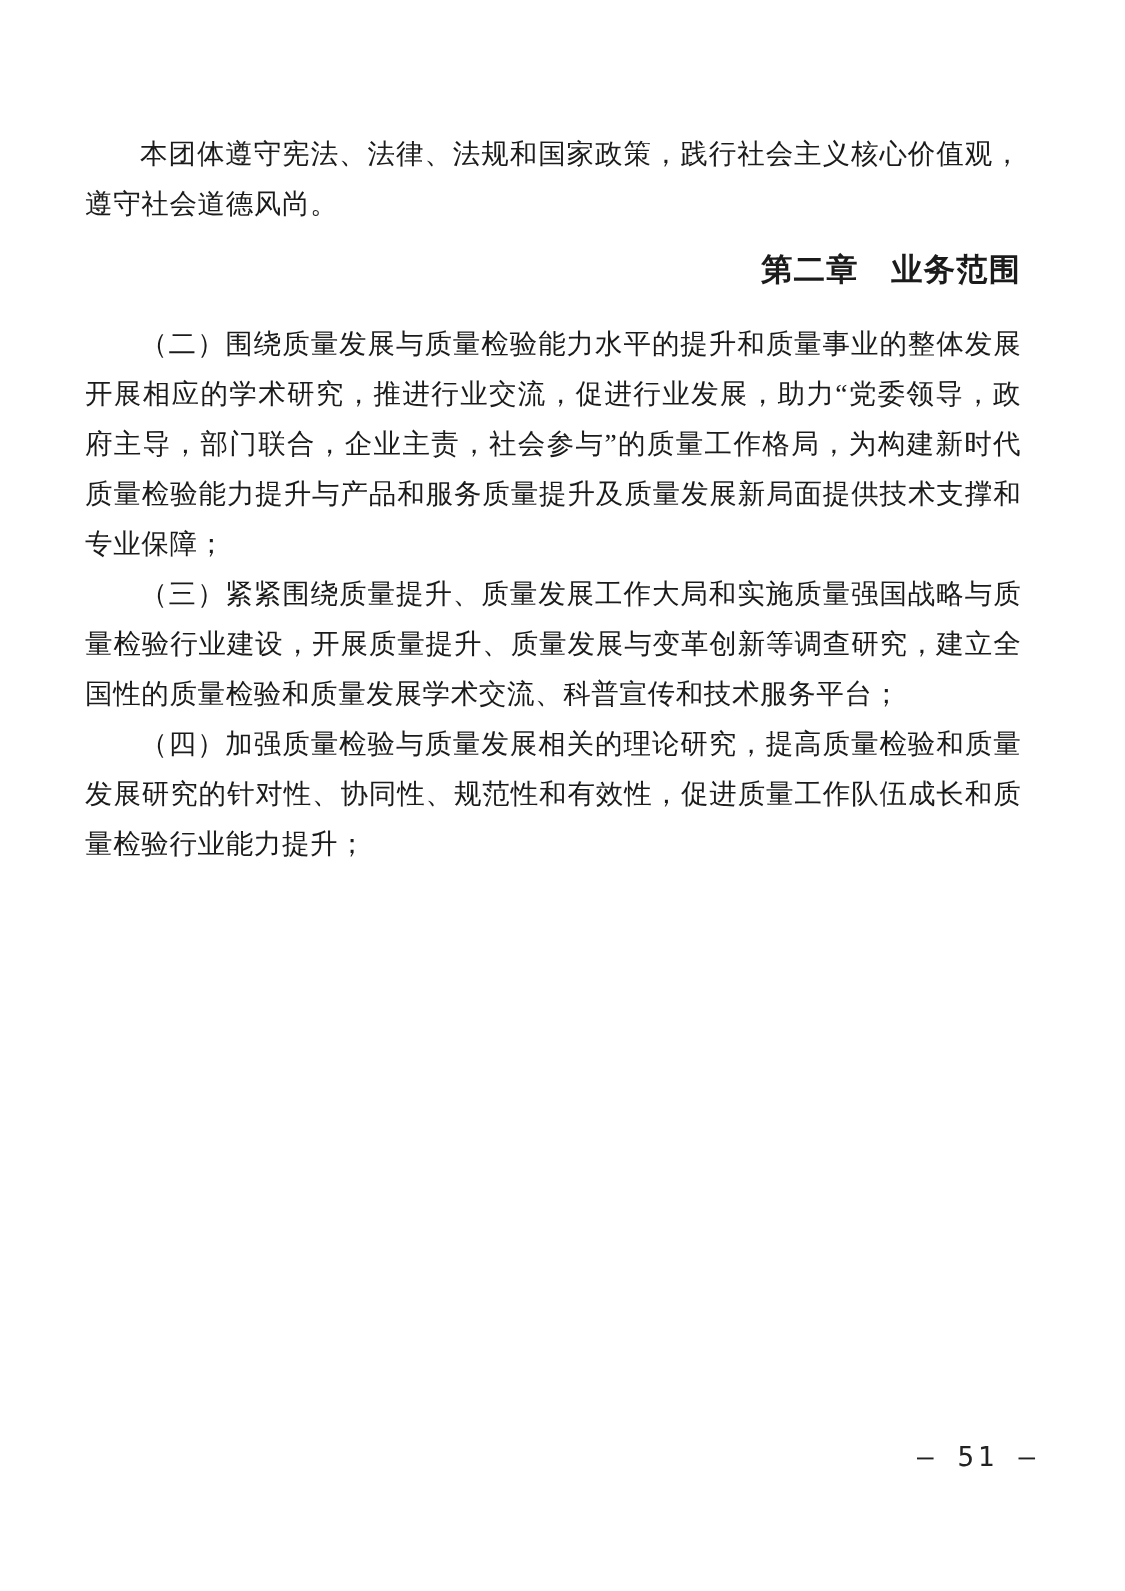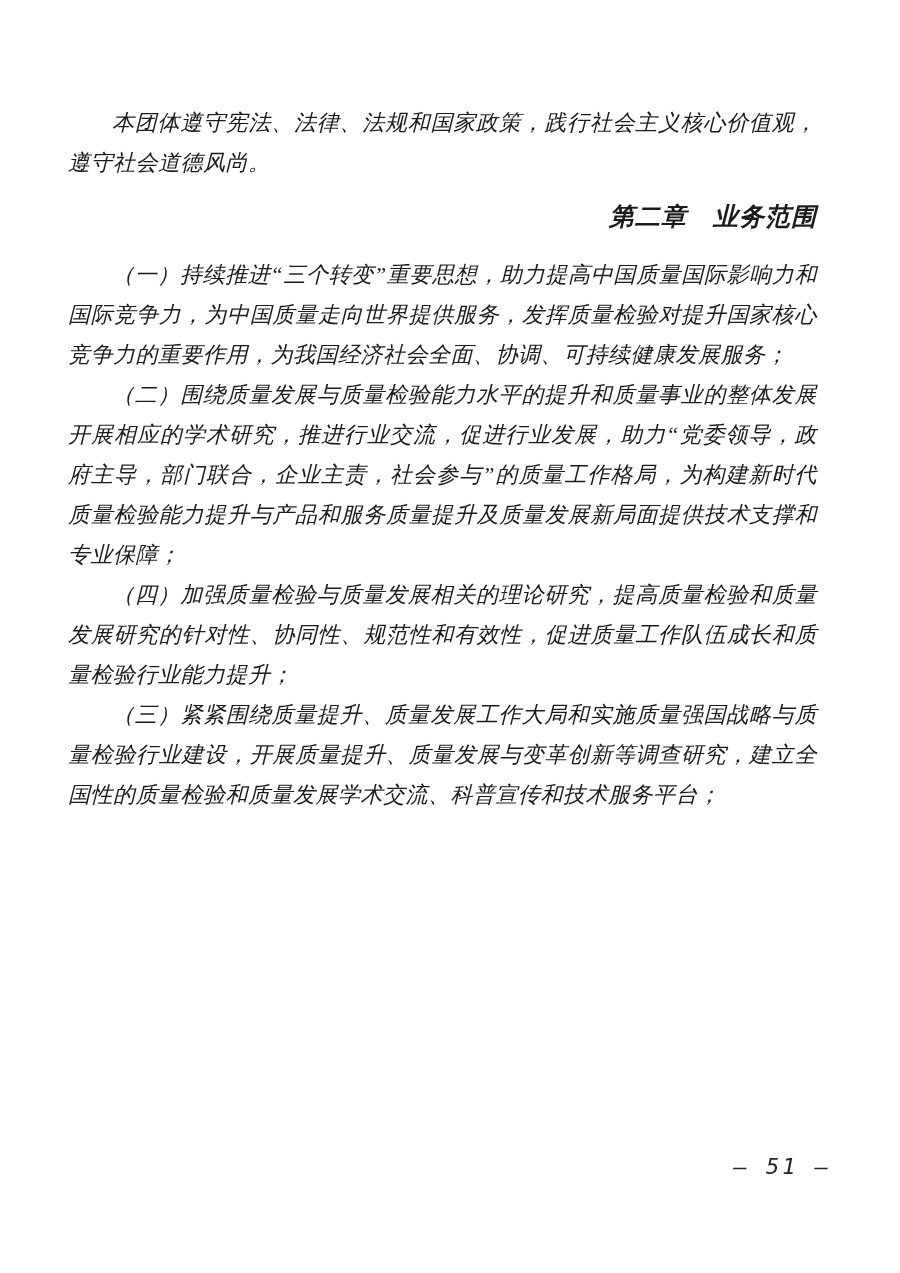--- a/index.html
+++ b/index.html
@@ -8,21 +8,20 @@
     background: #ffffff;
   }
   .page {
     position: relative;
     width: 900px;
     height: 1273px;
     background: #ffffff;
     overflow: hidden;
     font-family: "Liberation Serif", serif;
     color: #1b1b1b;
-    font-style: italic;
   }
   .content {
     position: absolute;
     left: 68px;
     top: 103px;
     width: 749px;
   }
   .para {
     margin: 0;
     font-size: 22px;
@@ -67,24 +66,23 @@
   <div class="content">
 
     <p class="para"><span>本团体遵守宪法、法律、法规和国家政策，践行社会主义核心价值观，遵守社会道德风尚。</span></p>
 
 
 
 
     <h2 class="chapter">第二章　业务范围</h2>
 
 
-    <p class="para"><span>（一）持续推进“三个转变”重要思想，助力提高中国质量国际影响力和国际竞争力，为中国质量走向世界提供服务，发挥质量检验对提升国家核心竞争力的重要作用，为我国经济社会全面、协调、可持续健康发展服务；</span></p>
 
     <p class="para"><span>（二）围绕质量发展与质量检验能力水平的提升和质量事业的整体发展开展相应的学术研究，推进行业交流，促进行业发展，助力“党委领导，政府主导，部门联合，企业主责，社会参与”的质量工作格局，为构建新时代质量检验能力提升与产品和服务质量提升及质量发展新局面提供技术支撑和专业保障；</span></p>
 
+    <p class="para"><span>（三）紧紧围绕质量提升、质量发展工作大局和实施质量强国战略与质量检验行业建设，开展质量提升、质量发展与变革创新等调查研究，建立全国性的质量检验和质量发展学术交流、科普宣传和技术服务平台；</span></p>
+
     <p class="para"><span>（四）加强质量检验与质量发展相关的理论研究，提高质量检验和质量发展研究的针对性、协同性、规范性和有效性，促进质量工作队伍成长和质量检验行业能力提升；</span></p>
-
-    <p class="para"><span>（三）紧紧围绕质量提升、质量发展工作大局和实施质量强国战略与质量检验行业建设，开展质量提升、质量发展与变革创新等调查研究，建立全国性的质量检验和质量发展学术交流、科普宣传和技术服务平台；</span></p>
 
   </div>
 
   <div class="page-number">– 51 –</div>
 </div>
 
 </body></html>

